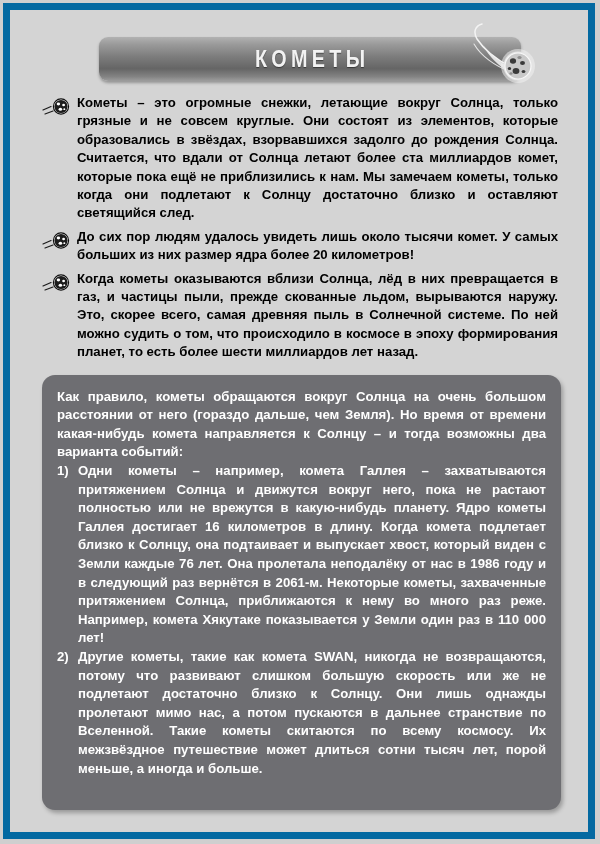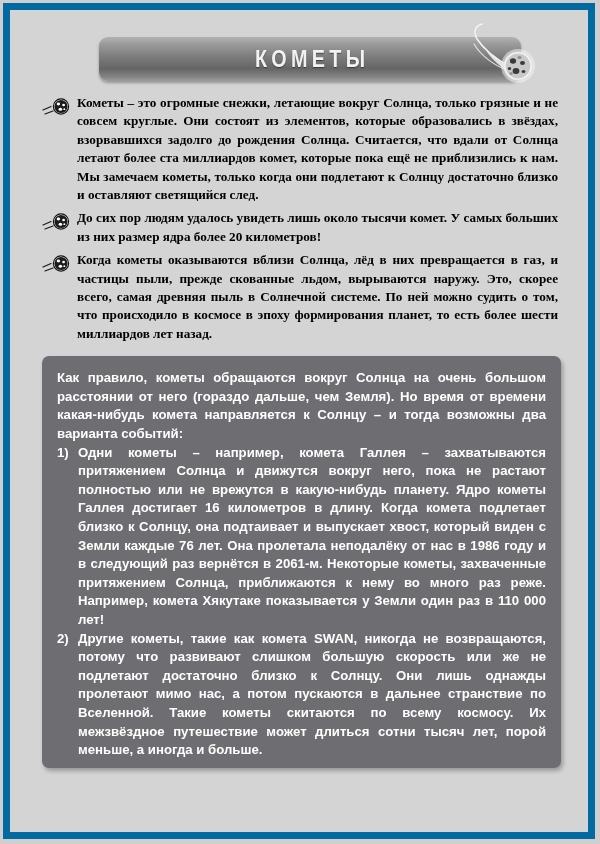--- a/index.html
+++ b/index.html
@@ -64,21 +64,20 @@
     right: -24px;
     top: -16px;
     width: 96px;
     height: 70px;
     pointer-events: none;
   }
 
   
   .bullets {
     margin: 13px 30px 0 32px;
-    font-family: Liberation Serif, serif;
   }
   .bullet-row {
     display: flex;
     align-items: flex-start;
     margin-bottom: 5px;
   }
   .bullet-icon {
     flex: 0 0 auto;
     width: 30px;
     height: 20px;
@@ -93,22 +92,22 @@
     line-height: 18.4px;
     text-align: justify;
     text-justify: inter-word;
     hyphens: none;
   }
 
   
   .infobox {
     margin: 13px 27px 0 32px;
     background: #6e6e72;
-    border-radius: 7px;
-    padding: 13px 15px 8px 15px;
+    border-radius: 13px;
+    padding: 13px 15px 32px 15px;
     box-shadow: 2px 3px 4px rgba(0,0,0,0.28);
     color: #ffffff;
   }
   .infobox p {
     margin: 0;
     font-size: 13.2px;
     font-weight: bold;
     line-height: 18.6px;
     text-align: justify;
     text-justify: inter-word;

